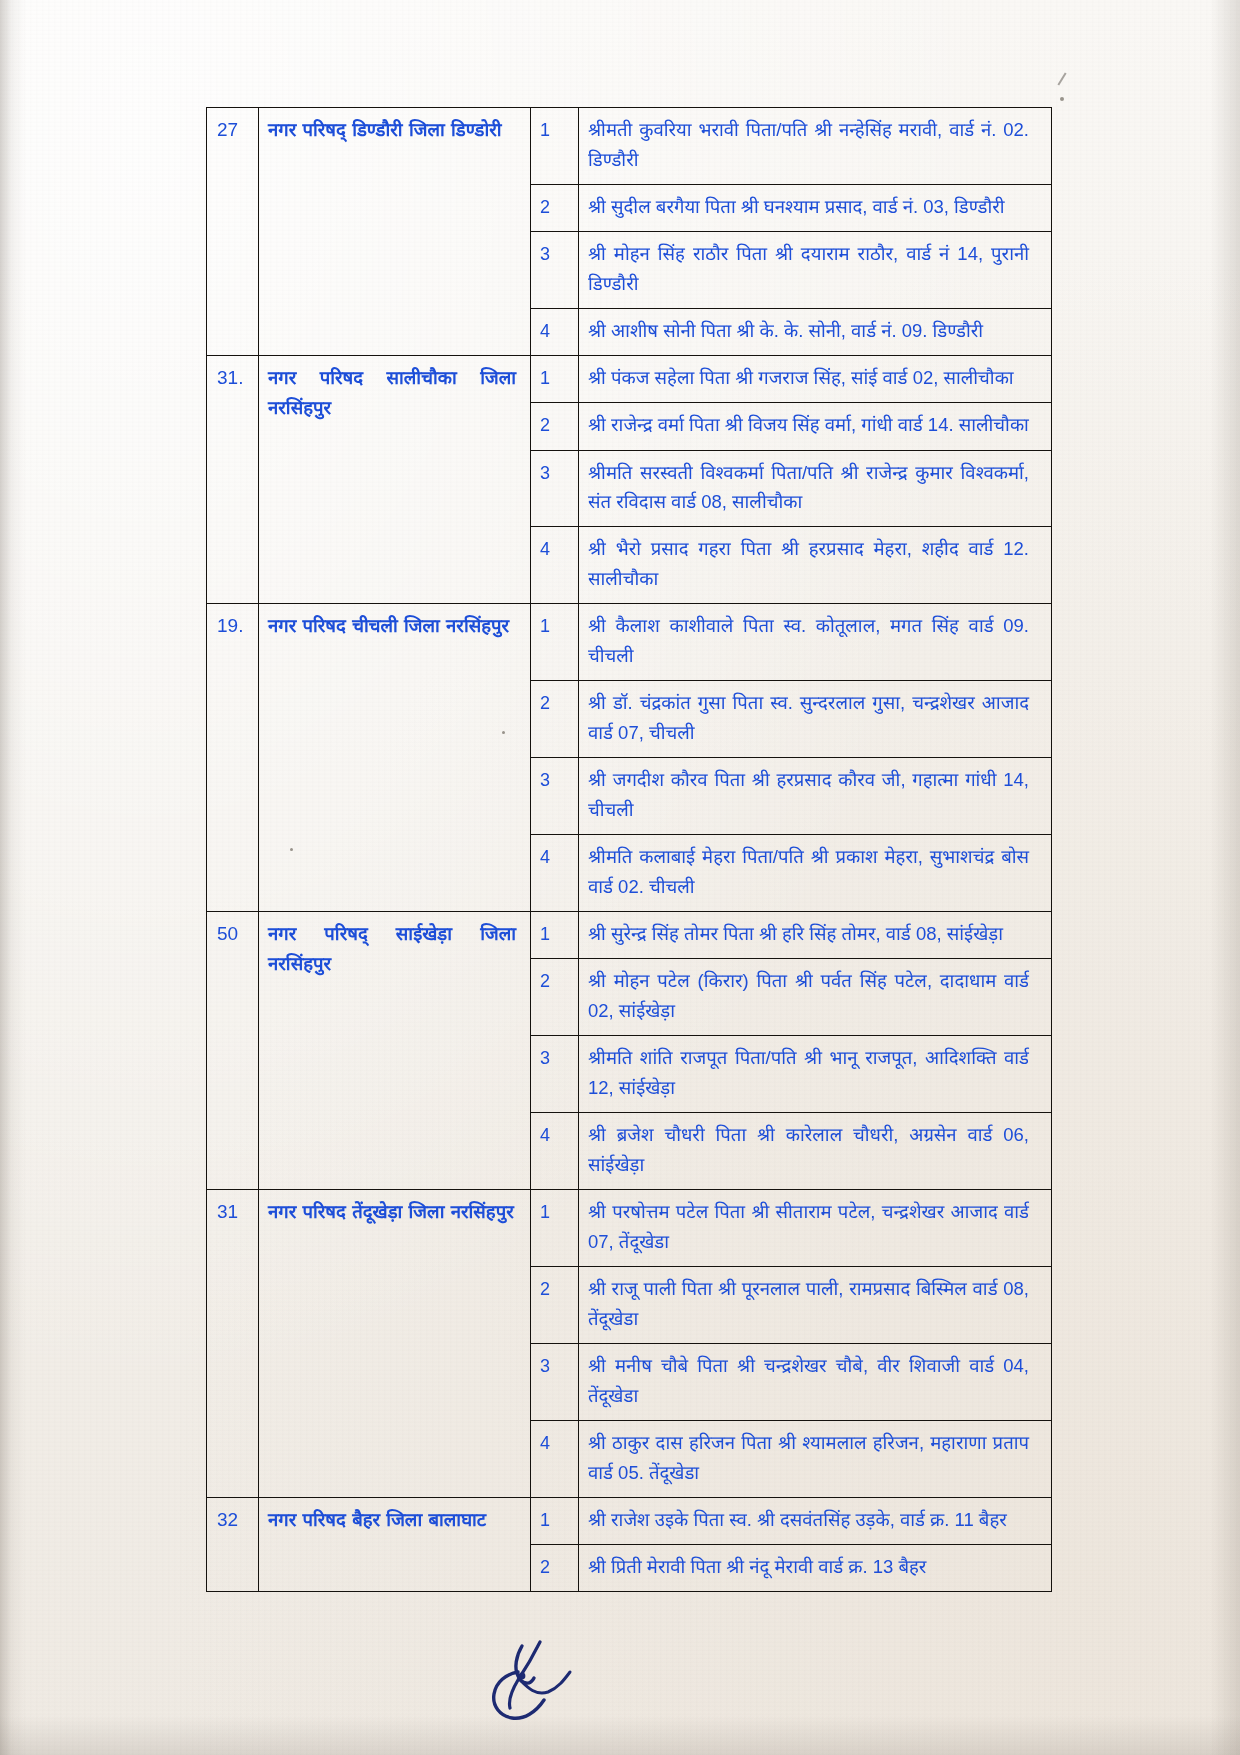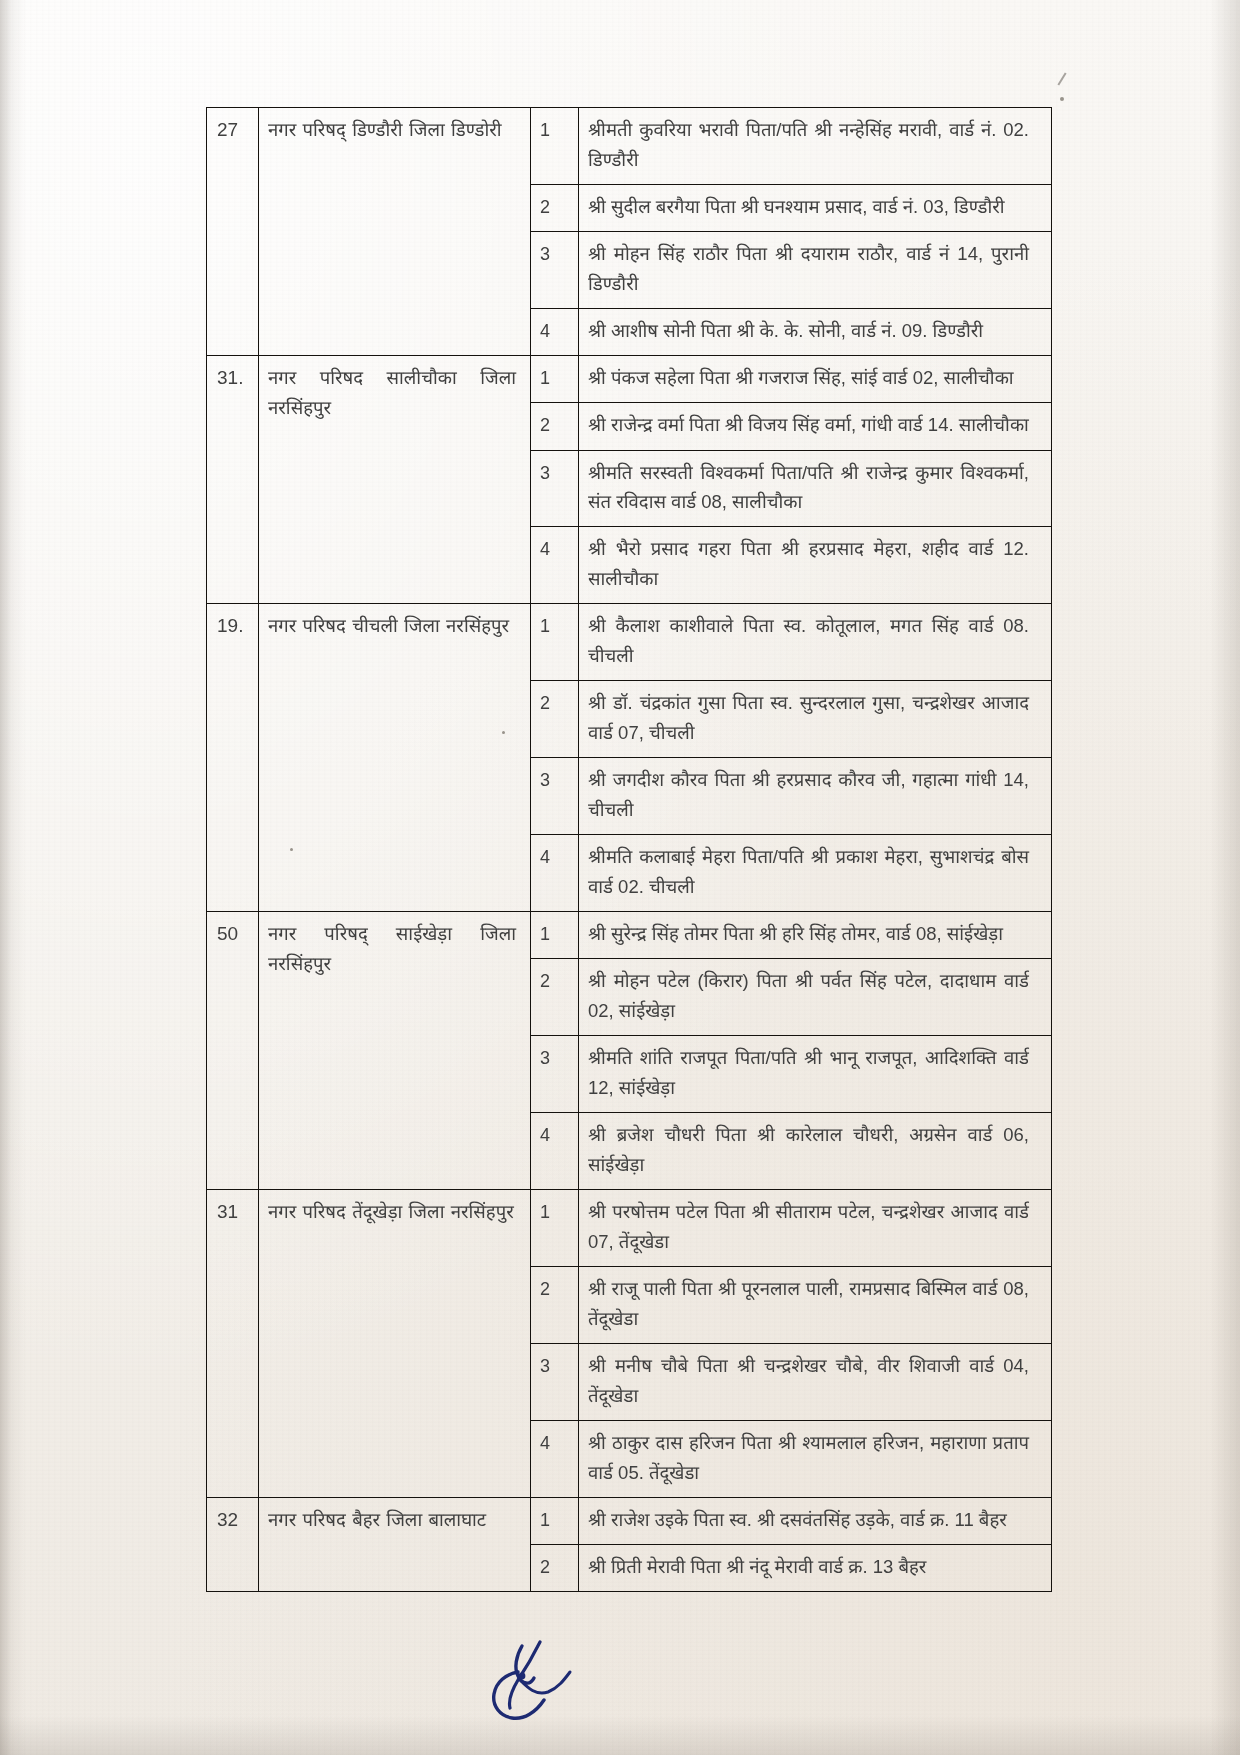--- a/index.html
+++ b/index.html
@@ -82,37 +82,38 @@
     width: 845px;
     border-collapse: collapse;
     table-layout: fixed;
   }
   .doc-table td {
     border: 1.6px solid #15120e;
     vertical-align: top;
     padding: 7px 9px 9px 9px;
     font-size: 18.5px;
     line-height: 1.62;
-    color: #404040;
+    color: #1d4ed8;
   }
   col.c-sn    { width: 52px; }
   col.c-body  { width: 272px; }
   col.c-idx   { width: 48px; }
   col.c-name  { width: 473px; }
 
   td.sn {
     text-align: left;
     padding-left: 10px;
     font-size: 19px;
   }
   td.body {
     text-align: justify;
     text-align-last: left;
     word-spacing: 0.06em;
     padding-right: 14px;
+    font-weight: bold;
   }
   td.idx {
     font-size: 18px;
     padding-left: 9px;
     padding-top: 8px;
   }
   td.name {
     text-align: justify;
     text-align-last: left;
     padding-right: 22px;
@@ -187,21 +188,21 @@
     </tr>
     <tr class="sub">
       <td class="idx">4</td>
       <td class="name">श्री भैरो प्रसाद गहरा पिता श्री हरप्रसाद मेहरा, शहीद वार्ड 12. सालीचौका</td>
     </tr>
 
     <tr>
       <td class="sn" rowspan="4">19.</td>
       <td class="body" rowspan="4">नगर परिषद चीचली जिला नरसिंहपुर</td>
       <td class="idx">1</td>
-      <td class="name">श्री कैलाश काशीवाले पिता स्व. कोतूलाल, मगत सिंह वार्ड 08. चीचली</td>
+      <td class="name">श्री कैलाश काशीवाले पिता स्व. कोतूलाल, मगत सिंह वार्ड 09. चीचली</td>
     </tr>
     <tr class="sub">
       <td class="idx">2</td>
       <td class="name">श्री डॉ. चंद्रकांत गुसा पिता स्व. सुन्दरलाल गुसा, चन्द्रशेखर आजाद वार्ड 07, चीचली</td>
     </tr>
     <tr class="sub">
       <td class="idx">3</td>
       <td class="name">श्री जगदीश कौरव पिता श्री हरप्रसाद कौरव जी, गहात्मा गांधी 14, चीचली</td>
     </tr>
     <tr class="sub">

